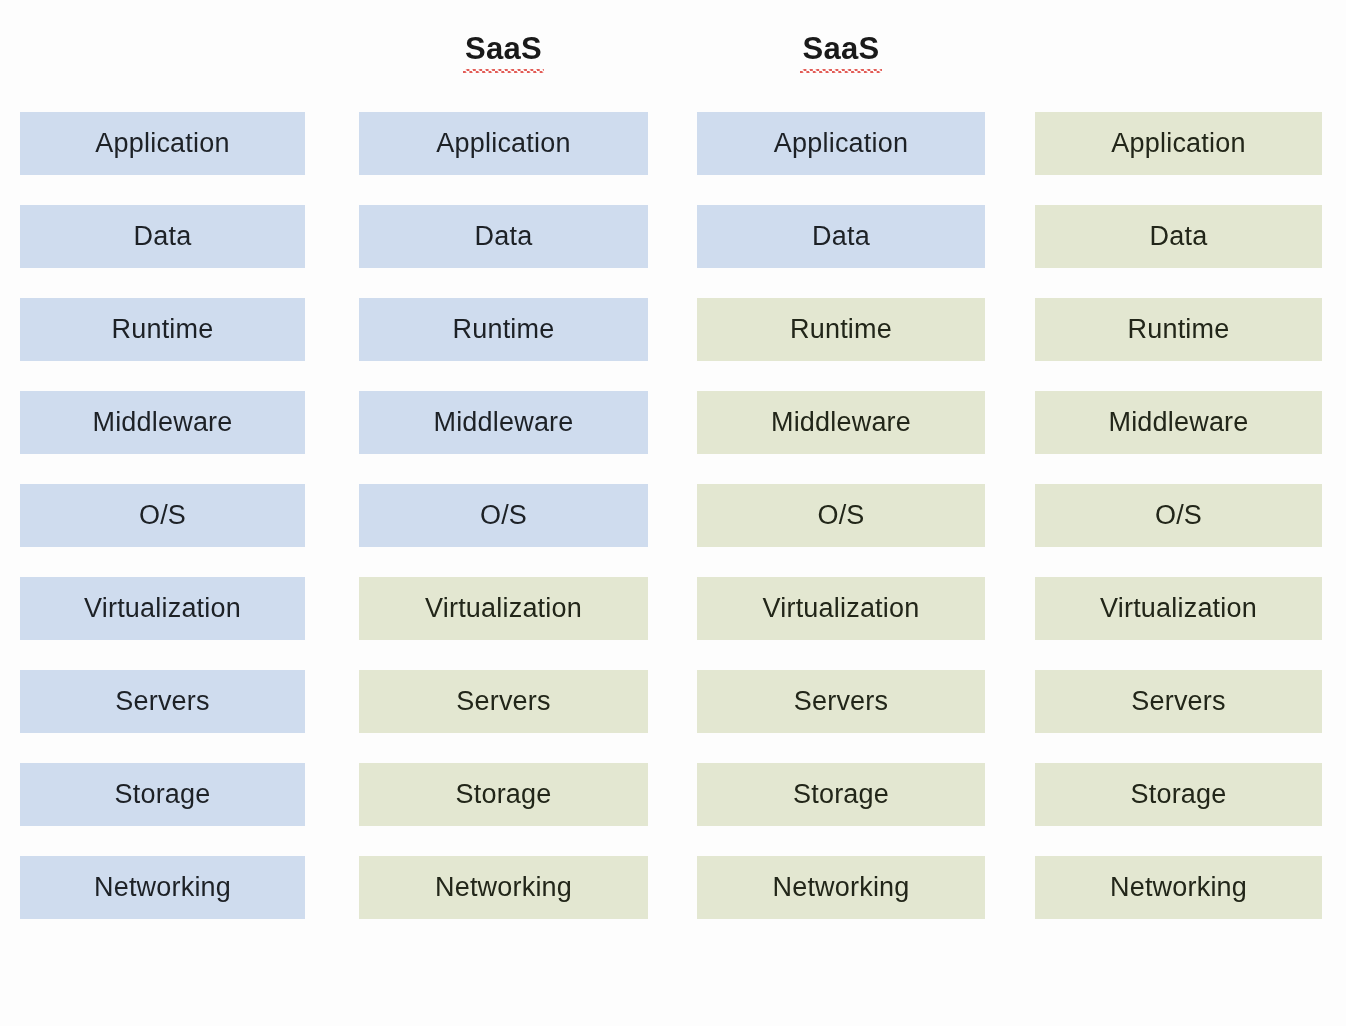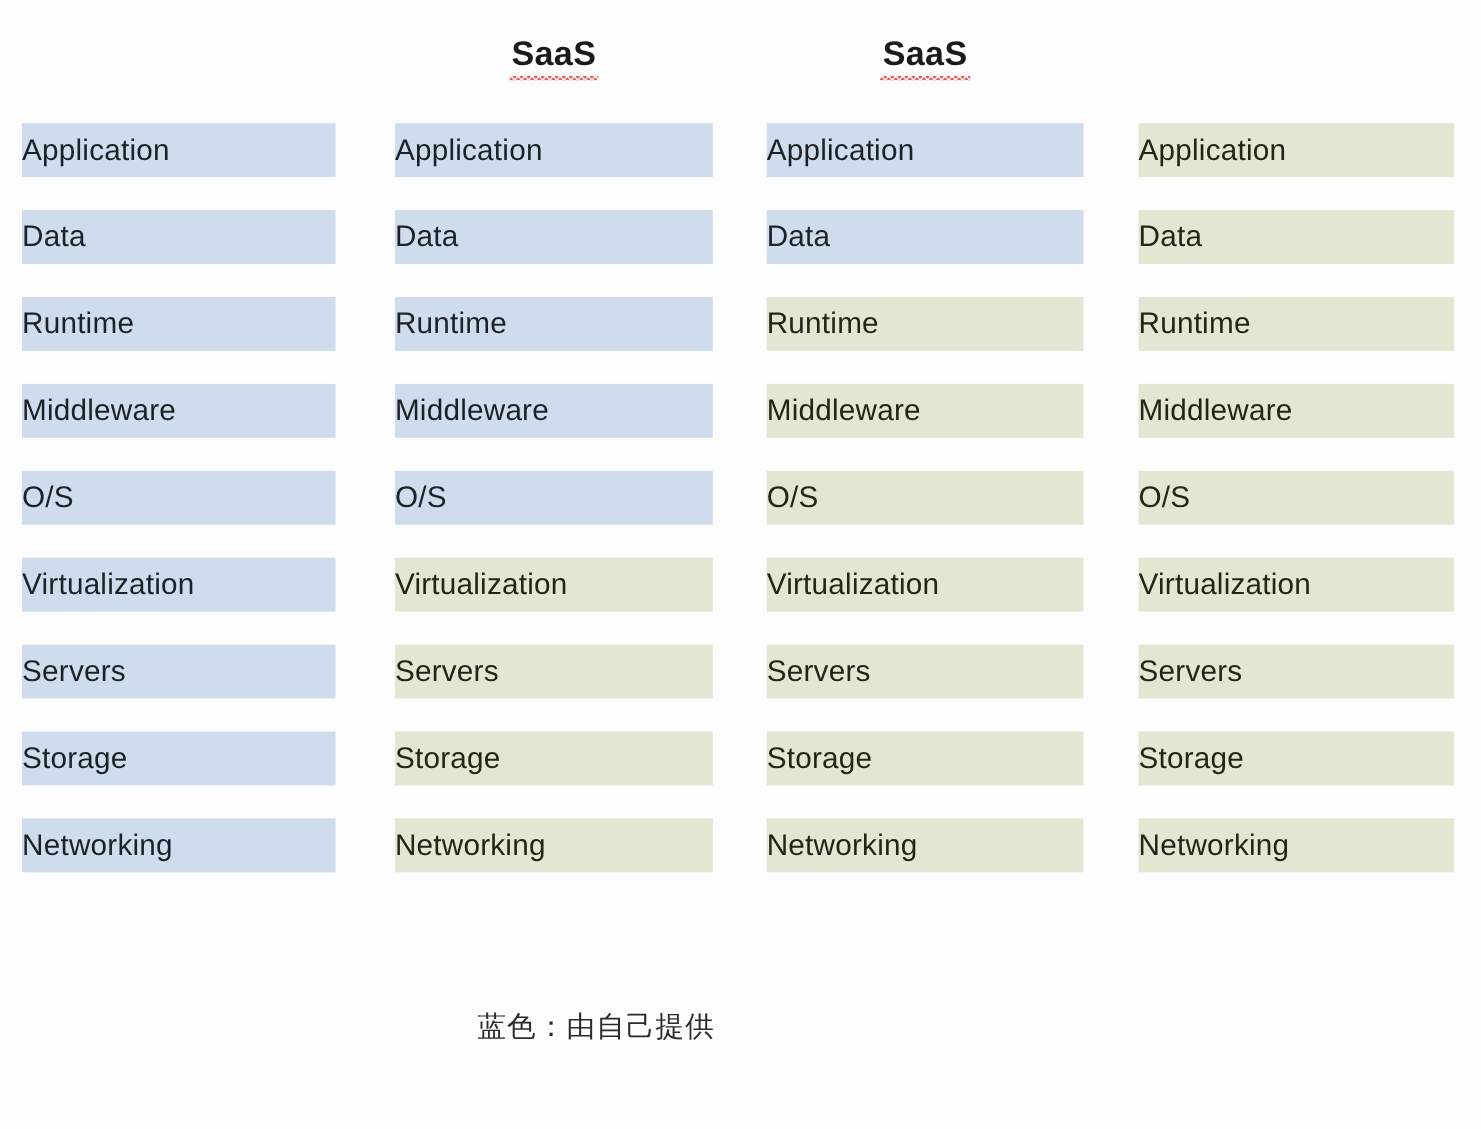--- a/index.html
+++ b/index.html
@@ -71,25 +71,25 @@
     position: absolute;
     top: 112px;
     left: 0;
     width: 1346px;
   }
   .column {
     position: absolute;
     top: 0;
   }
   .layer {
-    height: 49px;
+    height: 63px;
     margin-bottom: 30px;
     display: flex;
     align-items: center;
-    justify-content: flex-start;
+    justify-content: center;
     box-sizing: border-box;
   }
   .layer:last-child { margin-bottom: 8px; }
   .layer.self    { background: #cfdcee; }
   .layer.vendor  { background: #e3e7d1; }
   .layer-label {
     font-size: 27px;
     color: #1d2126;
     white-space: nowrap;
     letter-spacing: .2px;
@@ -240,16 +240,15 @@
         <div class="layer vendor">
           <span class="layer-label">Storage</span>
         </div>
         <div class="layer vendor">
           <span class="layer-label">Networking</span>
         </div>
       </div>
     </div>
 
   <div class="legend" id="legend">
-      <div class="legend-line">蓝色：由自己提供</div>
     </div>
 
 </div>
 
 </body></html>

